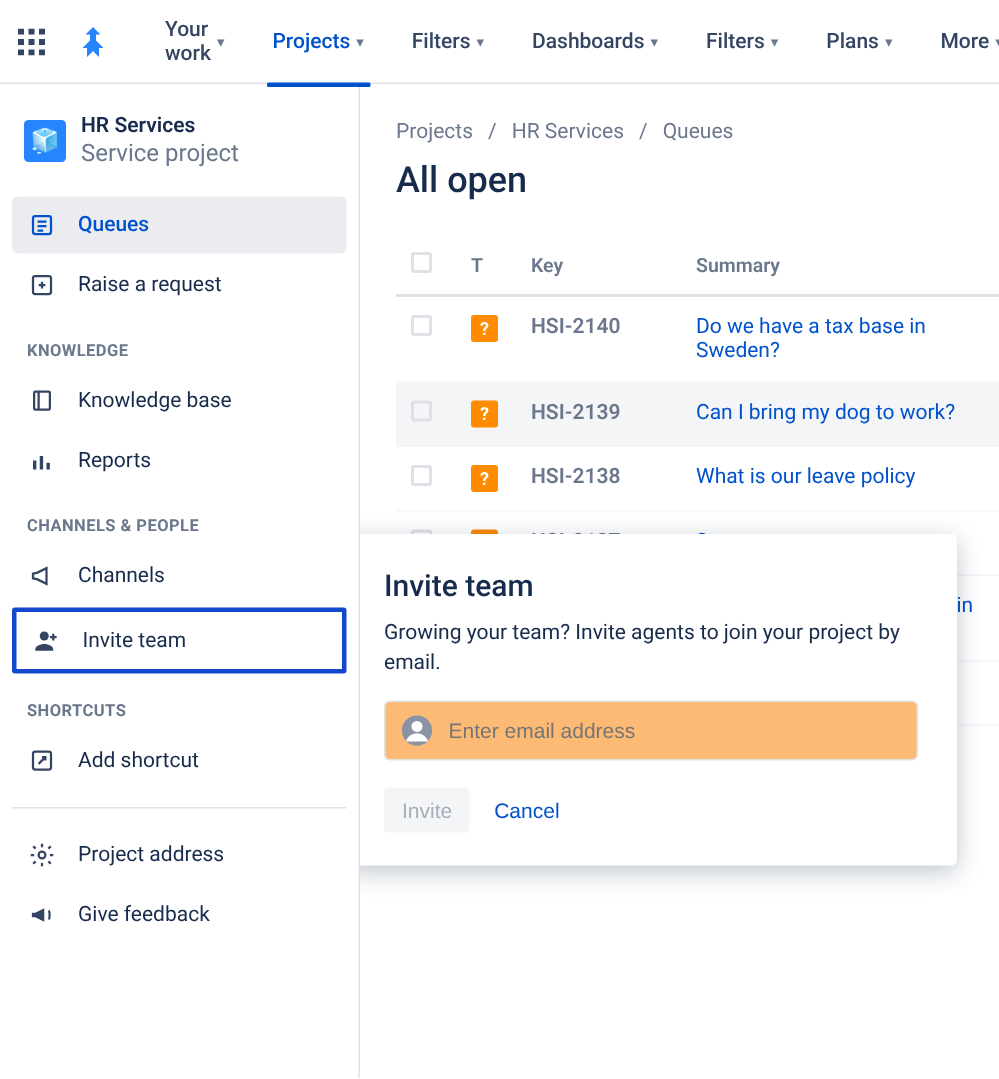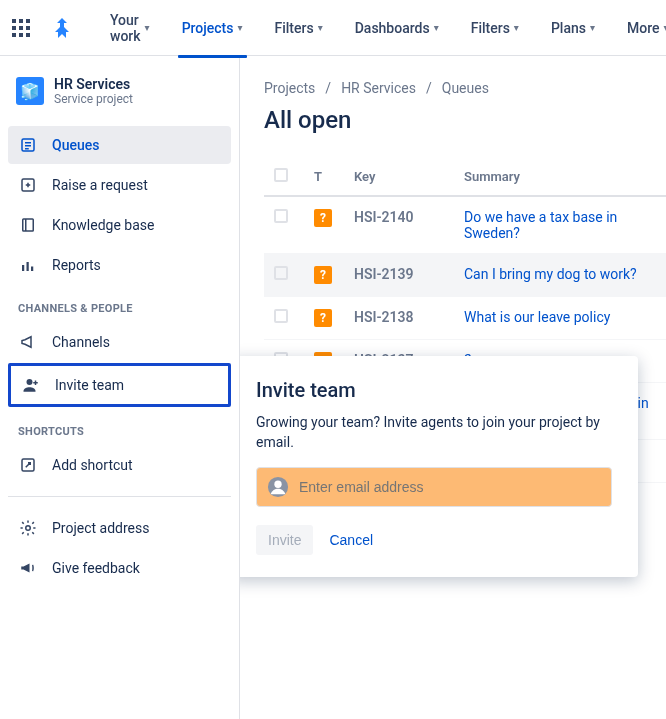--- a/index.html
+++ b/index.html
@@ -9,21 +9,21 @@
 .topnav .logo { width: 24px; height: 24px; color: #2684FF; margin-right: 12px; }
 .topnav .nav-item { display: flex; align-items: center; padding: 6px 8px; color: #344563; font-weight: 500; cursor: pointer; border-radius: 3px; gap: 4px; }
 .topnav .nav-item.active { color: #0052CC; position: relative; }
 .topnav .nav-item.active::after { content:""; position:absolute; bottom:-16px; left:4px; right:4px; height:3px; background:#0052CC; border-radius:1px;}
 .chev { font-size: 10px; color: #6B778C; }
 .layout { display: flex; height: calc(719px - 56px); }
 .sidebar { width: 240px; border-right: 1px solid #dfe1e6; padding: 20px 8px 8px 8px; display:flex; flex-direction:column; gap:2px;}
 .project-header { display:flex; gap:10px; padding: 0 8px 18px 8px; align-items:center;}
 .project-avatar { width:28px; height:28px; background:#2684FF; border-radius:3px; display:flex; align-items:center; justify-content:center; font-size:16px;}
 .project-title { font-weight:600; font-size:14px; color:#172B4D;}
-.project-sub { font-size:12px; color:#6B778C;}
+.project-sub { font-size:16px; color:#6B778C;}
 .side-item { display:flex; align-items:center; gap:14px; padding: 10px 10px; border-radius:4px; cursor:pointer; color:#172B4D; font-size:14px;}
 .side-item .icon { width:20px; color:#344563; display:flex; align-items:center; justify-content:center;}
 .side-item.selected { background:#ebecf0; color:#0052CC; font-weight:500;}
 .side-item.selected .icon { color:#0052CC;}
 .side-item.highlight { border:3px solid #1347cc; border-radius:2px;}
 .side-section { text-transform:uppercase; font-size:11px; font-weight:700; color:#6B778C; padding: 16px 10px 6px 10px; letter-spacing:0.3px;}
 .divider { height:1px; background:#dfe1e6; margin: 10px 0;}
 .main { flex:1; padding: 24px 0 0 24px; position:relative; overflow:hidden;}
 .breadcrumb { display:flex; gap:10px; color:#6B778C; font-size:14px; margin-bottom: 10px;}
 .breadcrumb span.sep { color:#6B778C;}
@@ -131,20 +131,21 @@
       <span class="icon">
           <svg width="18" height="18" viewBox="0 0 24 24" fill="none" stroke="currentColor" stroke-width="2">
             <rect x="4" y="4" width="16" height="16" rx="2"></rect>
             <line x1="12" y1="9" x2="12" y2="15"></line>
             <line x1="9" y1="12" x2="15" y2="12"></line>
           </svg>
         </span>
       <span>Raise a request</span>
     </div>
 
+    <div class="side-section">Knowledge</div>
     <div class="side-item">
       <span class="icon">
           <svg width="18" height="18" viewBox="0 0 24 24" fill="none" stroke="currentColor" stroke-width="2">
             <rect x="5" y="4" width="14" height="16" rx="1"></rect>
             <line x1="9" y1="4" x2="9" y2="20"></line>
           </svg>
         </span>
       <span>Knowledge base</span>
     </div>
     <div class="side-item">

